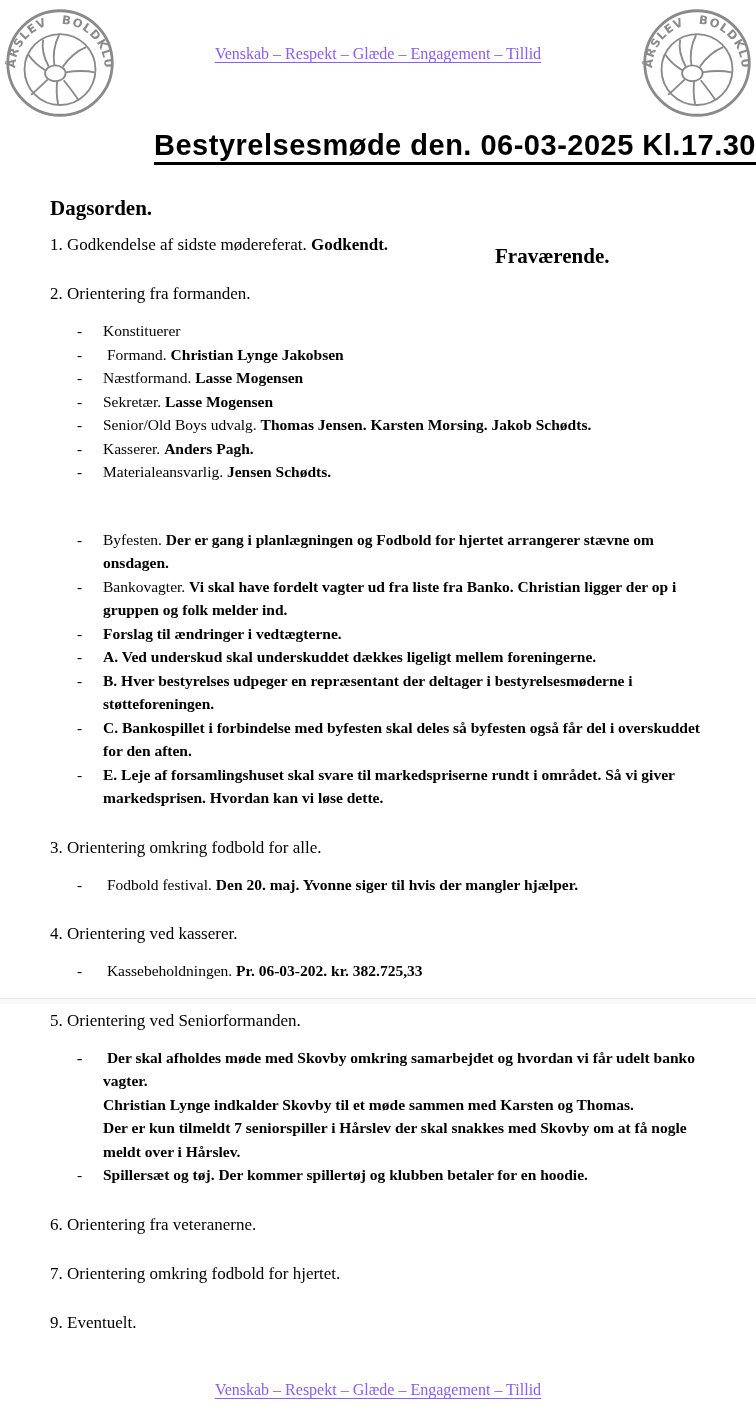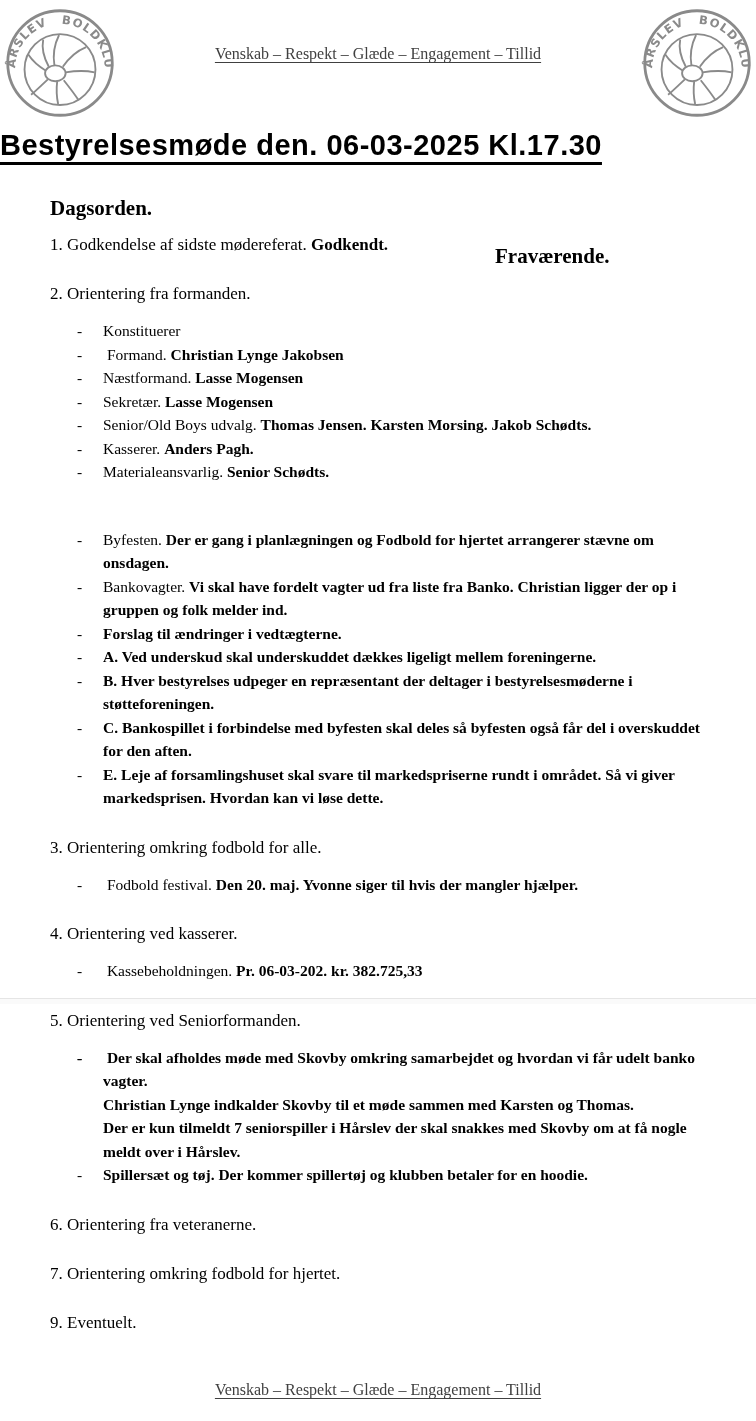--- a/index.html
+++ b/index.html
@@ -6,28 +6,28 @@
   .page {
     position:relative; width:756px; height:1421px; background:#ffffff;
     font-family:"Liberation Serif", serif; color:#000; overflow:hidden;
   }
   
   .logo { position:absolute; top:7px; width:112px; height:112px; }
   .logo.left  { left:4px; }
   .logo.right { right:3px; }
   
   .slogan {
-    text-align:center; color:#404040; font-size:16px;
+    text-align:center; color:#8b5cf6; font-size:16px;
     text-decoration:underline; text-underline-offset:3px;
   }
   .slogan.top { padding-top:45px; }
   .slogan.bottom { position:absolute; top:1381px; left:0; width:100%; }
   
   .title {
-    margin-top:66px; text-align:left;
+    margin-top:66px; text-align:right;
     font-family:"Liberation Sans", sans-serif; font-weight:bold; font-size:29px;
     letter-spacing:0.5px;
     text-decoration:underline; text-decoration-thickness:3px; text-underline-offset:7px;
   }
   
   .headings { position:relative; margin:34px 40px 0 50px; height:28px;font-family:Liberation Serif, serif; }
   .heading { font-weight:bold; font-size:21px; }
   .heading.right { position:absolute; left:445px; top:0;margin-top:48px; }
   
   .content { margin:0 48px 0 50px; }
@@ -108,21 +108,21 @@
   <div class="content" id="agenda">
       <div class="item"><span>1. Godkendelse af sidste mødereferat. </span><strong>Godkendt.</strong></div>
       <div class="item"><span>2. Orientering fra formanden.</span><strong></strong></div>
       <div class="bullets">
         <div class="brow"><span class="dash">-</span><span class="btxt"><span>Konstituerer</span><strong></strong></span></div>
         <div class="brow"><span class="dash">-</span><span class="btxt"><span> Formand. </span><strong>Christian Lynge Jakobsen</strong></span></div>
         <div class="brow"><span class="dash">-</span><span class="btxt"><span>Næstformand. </span><strong>Lasse Mogensen</strong></span></div>
         <div class="brow"><span class="dash">-</span><span class="btxt"><span>Sekretær. </span><strong>Lasse Mogensen</strong></span></div>
         <div class="brow"><span class="dash">-</span><span class="btxt"><span>Senior/Old Boys udvalg. </span><strong>Thomas Jensen. Karsten Morsing. Jakob Schødts.</strong></span></div>
         <div class="brow"><span class="dash">-</span><span class="btxt"><span>Kasserer. </span><strong>Anders Pagh.</strong></span></div>
-        <div class="brow"><span class="dash">-</span><span class="btxt"><span>Materialeansvarlig. </span><strong>Senior Schødts.</strong></span></div>
+        <div class="brow"><span class="dash">-</span><span class="btxt"><span>Materialeansvarlig. </span><strong>Jensen Schødts.</strong></span></div>
       </div>
       <div class="bullets gap-before">
         <div class="brow"><span class="dash">-</span><span class="btxt"><span>Byfesten. </span><strong>Der er gang i planlægningen og Fodbold for hjertet arrangerer stævne om onsdagen.</strong></span></div>
         <div class="brow"><span class="dash">-</span><span class="btxt"><span>Bankovagter. </span><strong>Vi skal have fordelt vagter ud fra liste fra Banko. Christian ligger der op i gruppen og folk melder ind.</strong></span></div>
         <div class="brow"><span class="dash">-</span><span class="btxt"><span></span><strong>Forslag til ændringer i vedtægterne.</strong></span></div>
         <div class="brow"><span class="dash">-</span><span class="btxt"><span></span><strong>A. Ved underskud skal underskuddet dækkes ligeligt mellem foreningerne.</strong></span></div>
         <div class="brow"><span class="dash">-</span><span class="btxt"><span></span><strong>B. Hver bestyrelses udpeger en repræsentant der deltager i bestyrelsesmøderne i støtteforeningen.</strong></span></div>
         <div class="brow"><span class="dash">-</span><span class="btxt"><span></span><strong>C. Bankospillet i forbindelse med byfesten skal deles så byfesten også får del i overskuddet for den aften.</strong></span></div>
         <div class="brow"><span class="dash">-</span><span class="btxt"><span></span><strong>E. Leje af forsamlingshuset skal svare til markedspriserne rundt i området. Så vi giver markedsprisen. Hvordan kan vi løse dette.</strong></span></div>
       </div>

